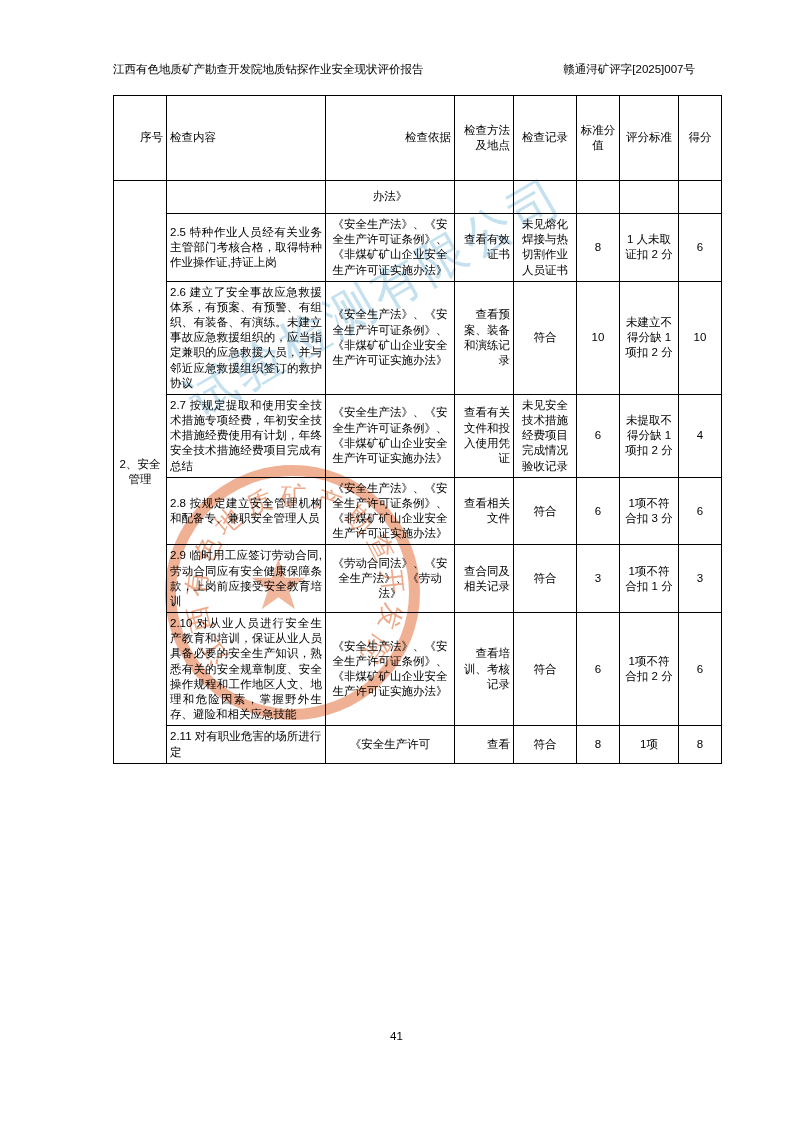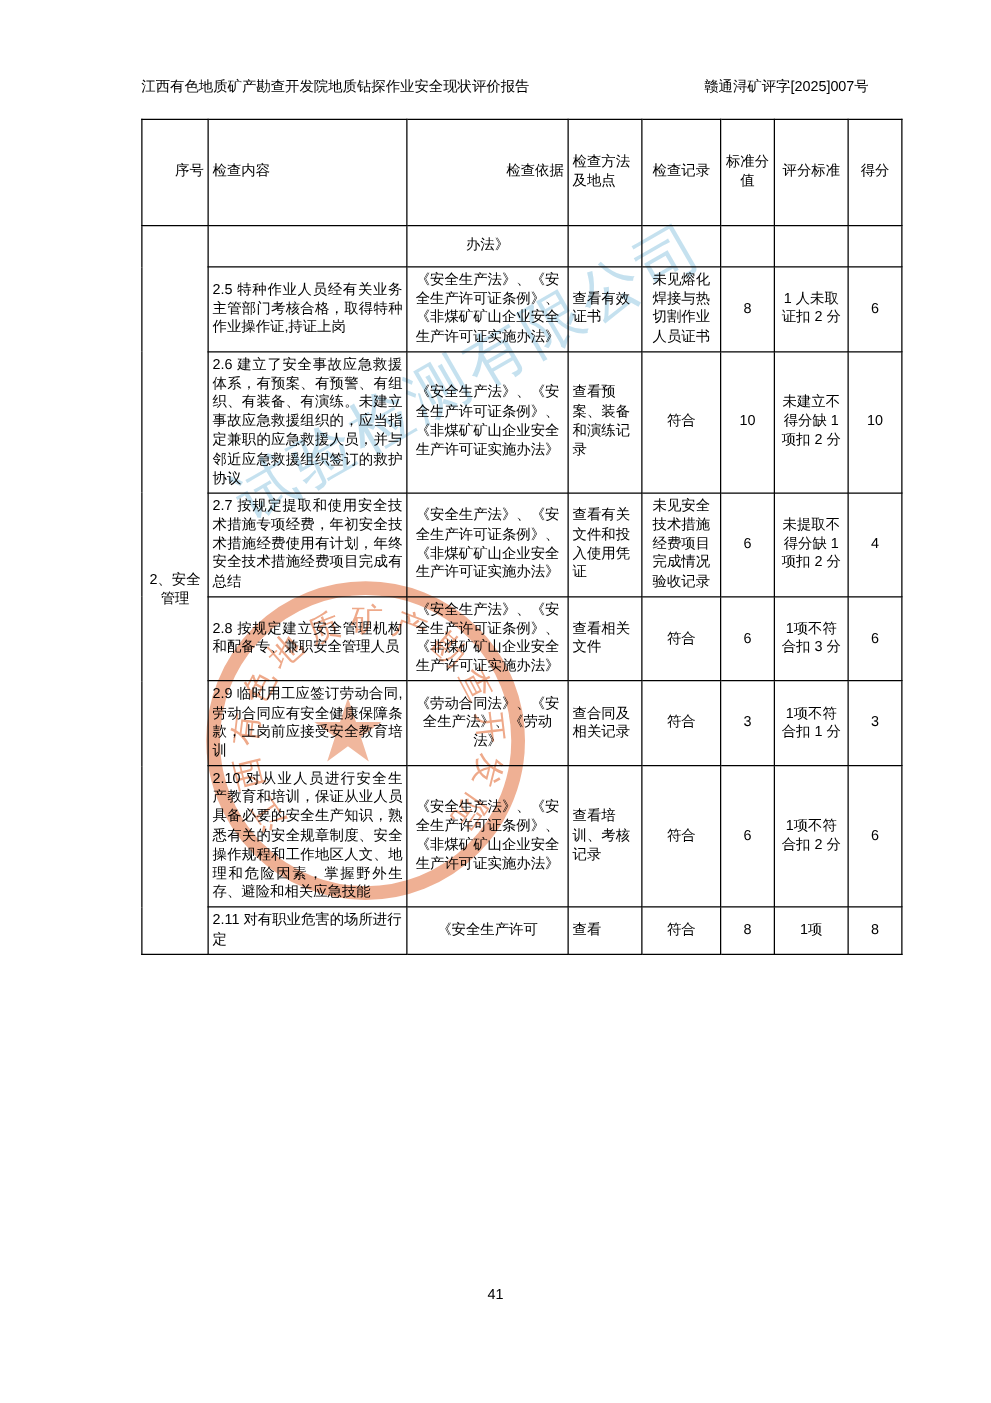--- a/index.html
+++ b/index.html
@@ -111,21 +111,21 @@
     font-size: 11.5px;
     line-height: 1.32;
     padding: 3px 3px;
     vertical-align: middle;
     font-weight: normal;
     word-break: break-all;
   }
   .c-idx { width: 46px; text-align: right; }
   .c-content { width: 152px; text-align: left; }
   .c-basis { width: 122px; text-align: right; }
-  .c-method { width: 52px; text-align: left; }
+  .c-method { width: 52px; text-align: right; }
   .c-record { width: 56px; text-align: center; }
   .c-std { width: 36px; text-align: center; }
   .c-score { width: 52px; text-align: center; }
   .c-get { width: 36px; text-align: center; }
 
   thead td { text-align: center; vertical-align: middle; height: 78px; }
   .hdr-narrow { line-height: 1.25; }
   .rowspan-label {
     text-align: center;
     vertical-align: top;

